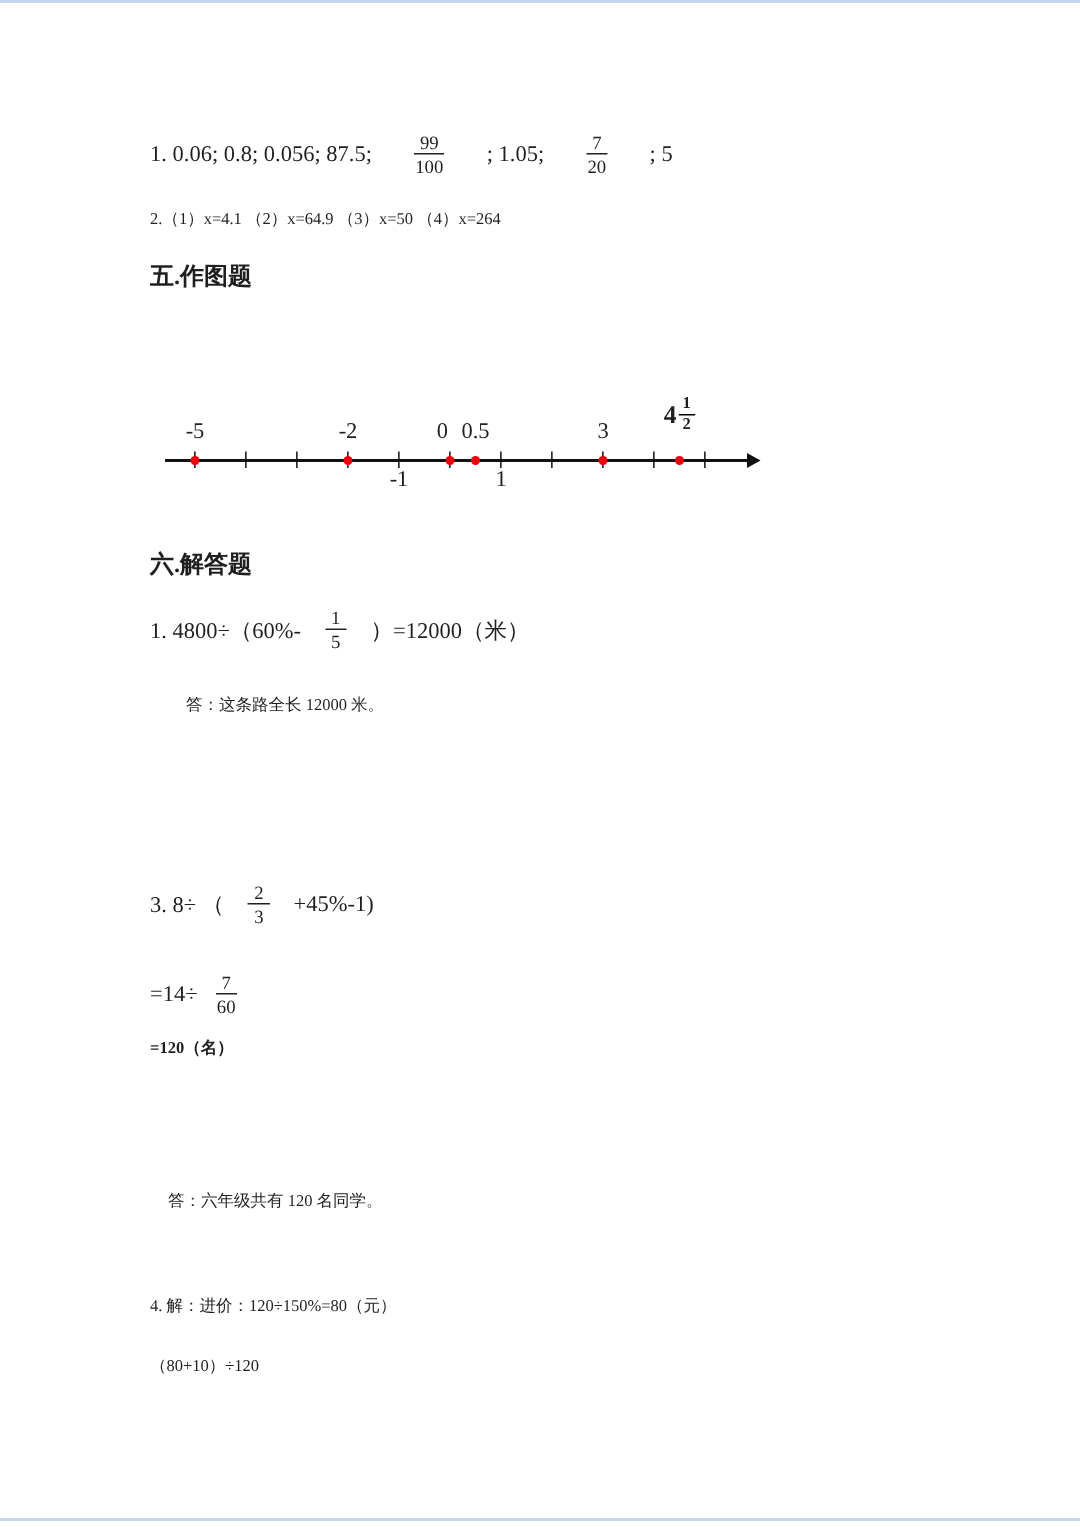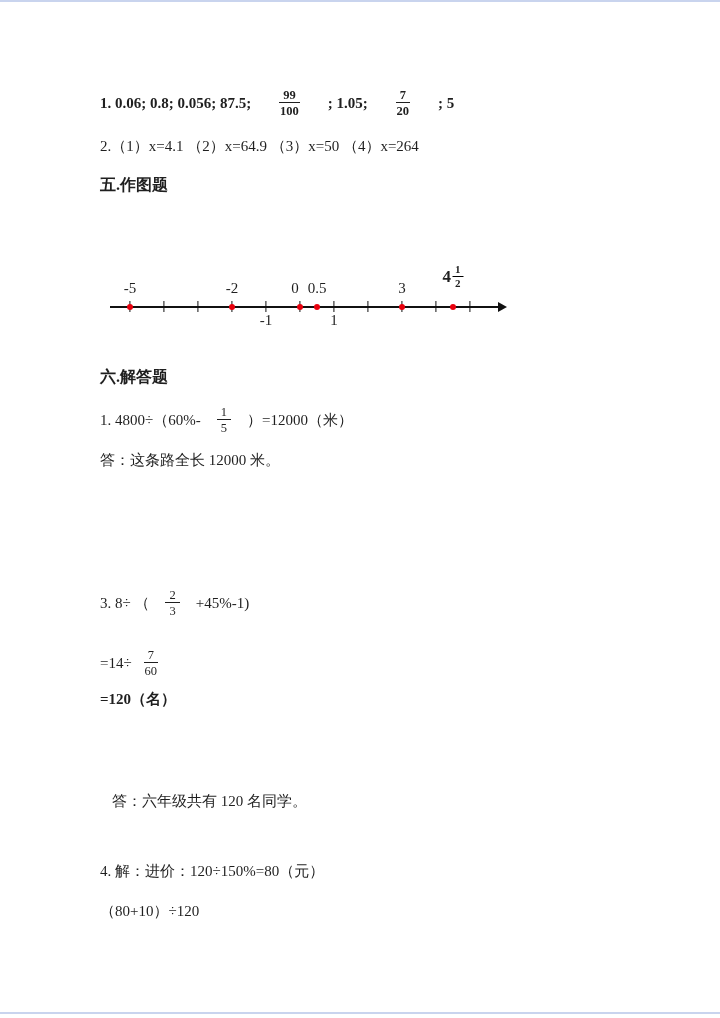--- a/index.html
+++ b/index.html
@@ -8,21 +8,21 @@
     width:720px;height:1018px;
     background:#ffffff;
     font-family:"Liberation Serif","DejaVu Serif",serif;
     color:#1f1f1f;
     overflow:hidden;
   }
   .edge-line{position:absolute;left:0;right:0;height:2px;background:#c9d4ee;}
   .edge-top{top:0;}
   .edge-bottom{bottom:4px;}
 
-  .line{position:absolute;left:100px;font-size:15px;line-height:22px;white-space:nowrap;}
+  .line{position:absolute;left:100px;font-size:11px;line-height:22px;white-space:nowrap;}
   .heading{font-weight:700;font-size:16px;}
 
   .row{position:absolute;left:100px;display:flex;align-items:center;height:40px;font-size:15px;white-space:nowrap;}
 
   .frac{display:inline-flex;flex-direction:column;align-items:center;
         font-size:12.5px;line-height:1.15;}
   .frac .num{border-bottom:1px solid #1f1f1f;padding:0 4px;display:block;}
   .frac .den{display:block;padding-top:1px;}
   .gap-lg{margin:0 28px;}
   .gap-md{margin:0 16px;}
@@ -43,21 +43,21 @@
   .nl-mixed .frac{font-size:11px;line-height:1.05;margin-left:1px;}
   .nl-mixed .frac .num{padding:0 3px;border-bottom-width:1.3px;border-color:#000;}
 </style>
 </head>
 <body>
 
 <div class="page">
   <div class="edge-line edge-top"></div>
   <div class="edge-line edge-bottom"></div>
 
-  <div class="row" style="top:83px;font-weight:bold;">
+  <div class="row" style="top:83px;">
     <span>1. 0.06; 0.8; 0.056; 87.5;</span>
     <span class="frac gap-lg">
       <span class="num">99</span>
       <span class="den">100</span>
     </span>
     <span>; 1.05;</span>
     <span class="frac gap-lg">
       <span class="num">7</span>
       <span class="den">20</span>
     </span>
@@ -109,21 +109,21 @@
 
   <div class="row" style="top:400px;">
     <span>1. 4800÷（60%-</span>
     <span class="frac gap-md">
       <span class="num">1</span>
       <span class="den">5</span>
     </span>
     <span>）=12000（米）</span>
   </div>
 
-  <div class="line" style="top:449px;">答：这条路全长 12000 米。</div>
+  <div class="line" style="top:459px;margin-left:24px;">答：这条路全长 12000 米。</div>
 
 
   <div class="row" style="top:583px;">
     <span>3. 8÷ （</span>
     <span class="frac gap-md">
       <span class="num">2</span>
       <span class="den">3</span>
     </span>
     <span>+45%-1)</span>
   </div>

